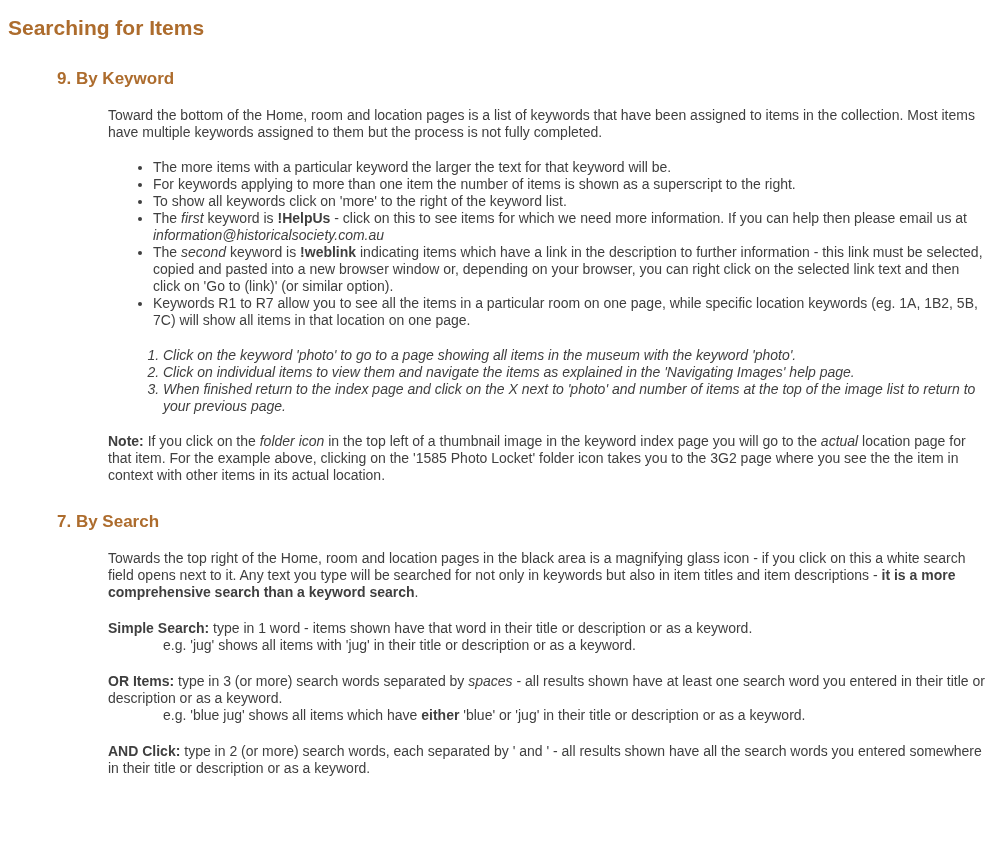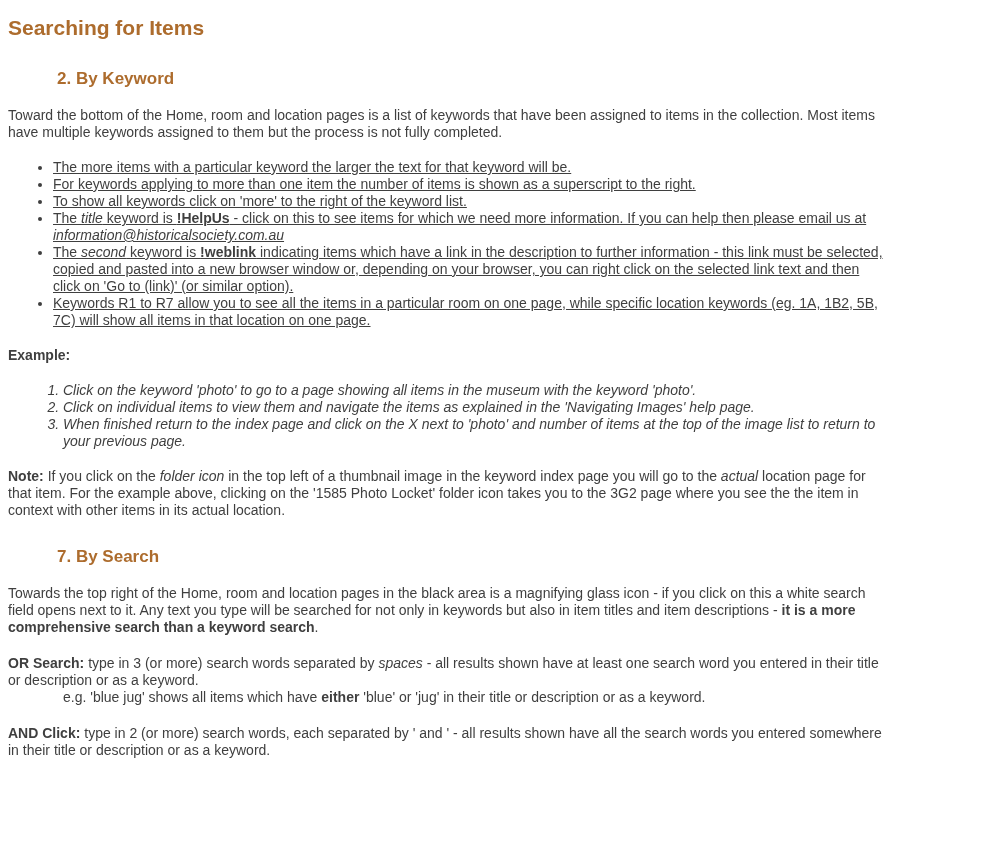--- a/index.html
+++ b/index.html
@@ -29,28 +29,28 @@
     font-weight:bold;
   }
   h2{
     font-size:17px;
     line-height:21px;
     margin:27px 0 0 49px;
     color:var(--brown);
     font-weight:bold;
   }
   .content{
+    margin-left:100px;
     max-width:878px;
   }
   .content p{margin:18px 0;}
   ul.bullets{
     margin:18px 0;
     padding-left:45px;
     list-style:disc outside;
-    text-decoration:underline;
   }
   ol.steps{
     margin:18px 0;
     padding-left:55px;
     list-style:decimal outside;
     font-style:italic;
   }
   li{margin:0;padding:0;}
   .b{font-weight:bold;}
   .i{font-style:italic;}
@@ -60,40 +60,39 @@
   .search-type .eg{padding-left:55px;}
 </style>
 </head>
 <body>
 
 <div class="page">
 
   <h1>Searching for Items</h1>
 
   <section>
-    <h2>2. By Keyword</h2>
+    <h2>9. By Keyword</h2>
     <div class="content">
       <p><span>Toward the bottom of the Home, room and location pages is a list of keywords that have been assigned to items in the collection. Most items have multiple keywords assigned to them but the process is not fully completed.</span></p>
 
       <ul class="bullets">
 
           <li><span>The more items with a particular keyword the larger the text for that keyword will be.</span></li>
 
           <li><span>For keywords applying to more than one item the number of items is shown as a superscript to the right.</span></li>
 
           <li><span>To show all keywords click on 'more' to the right of the keyword list.</span></li>
 
-          <li><span>The </span><span class="i">title</span><span> keyword is </span><span class="b">!HelpUs</span><span> - click on this to see items for which we need more information. If you can help then please email us at </span><span class="i">information@historicalsociety.com.au</span></li>
+          <li><span>The </span><span class="i">first</span><span> keyword is </span><span class="b">!HelpUs</span><span> - click on this to see items for which we need more information. If you can help then please email us at </span><span class="i">information@historicalsociety.com.au</span></li>
 
           <li><span>The </span><span class="i">second</span><span> keyword is </span><span class="b">!weblink</span><span> indicating items which have a link in the description to further information - this link must be selected, copied and pasted into a new browser window or, depending on your browser, you can right click on the selected link text and then click on 'Go to (link)' (or similar option).</span></li>
 
           <li><span>Keywords R1 to R7 allow you to see all the items in a particular room on one page, while specific location keywords (eg. 1A, 1B2, 5B, 7C) will show all items in that location on one page.</span></li>
         </ul>
 
-      <p class="bold-label">Example:</p>
 
       <ol class="steps">
 
           <li><span>Click on the keyword 'photo' to go to a page showing all items in the museum with the keyword 'photo'.</span></li>
 
           <li><span>Click on individual items to view them and navigate the items as explained in the 'Navigating Images' help page.</span></li>
 
           <li><span>When finished return to the index page and click on the X next to 'photo' and number of items at the top of the image list to return to your previous page.</span></li>
         </ol>
 
@@ -101,23 +100,27 @@
     </div>
   </section>
 
   <section>
     <h2>7. By Search</h2>
     <div class="content">
       <p><span>Towards the top right of the Home, room and location pages in the black area is a magnifying glass icon - if you click on this a white search field opens next to it. Any text you type will be searched for not only in keywords but also in item titles and item descriptions - </span><span class="b">it is a more comprehensive search than a keyword search</span><span>.</span></p>
 
       <div>
 
+          <div class="search-type">
+            <p class="desc"><span class="b">Simple Search:</span><span> type in 1 word - items shown have that word in their title or description or as a keyword.</span></p>
+            <p class="eg"><span>e.g. 'jug' shows all items with 'jug' in their title or description or as a keyword.</span></p>
+          </div>
 
           <div class="search-type">
-            <p class="desc"><span class="b">OR Search:</span><span> type in 3 (or more) search words separated by </span><span class="i">spaces</span><span> - all results shown have at least one search word you entered in their title or description or as a keyword.</span></p>
+            <p class="desc"><span class="b">OR Items:</span><span> type in 3 (or more) search words separated by </span><span class="i">spaces</span><span> - all results shown have at least one search word you entered in their title or description or as a keyword.</span></p>
             <p class="eg"><span>e.g. 'blue jug' shows all items which have </span><span class="b">either</span><span> 'blue' or 'jug' in their title or description or as a keyword.</span></p>
           </div>
 
           <div class="search-type">
             <p class="desc"><span class="b">AND Click:</span><span> type in 2 (or more) search words, each separated by ' and ' - all results shown have all the search words you entered somewhere in their title or description or as a keyword.</span></p>
           </div>
         </div>
     </div>
   </section>
 

